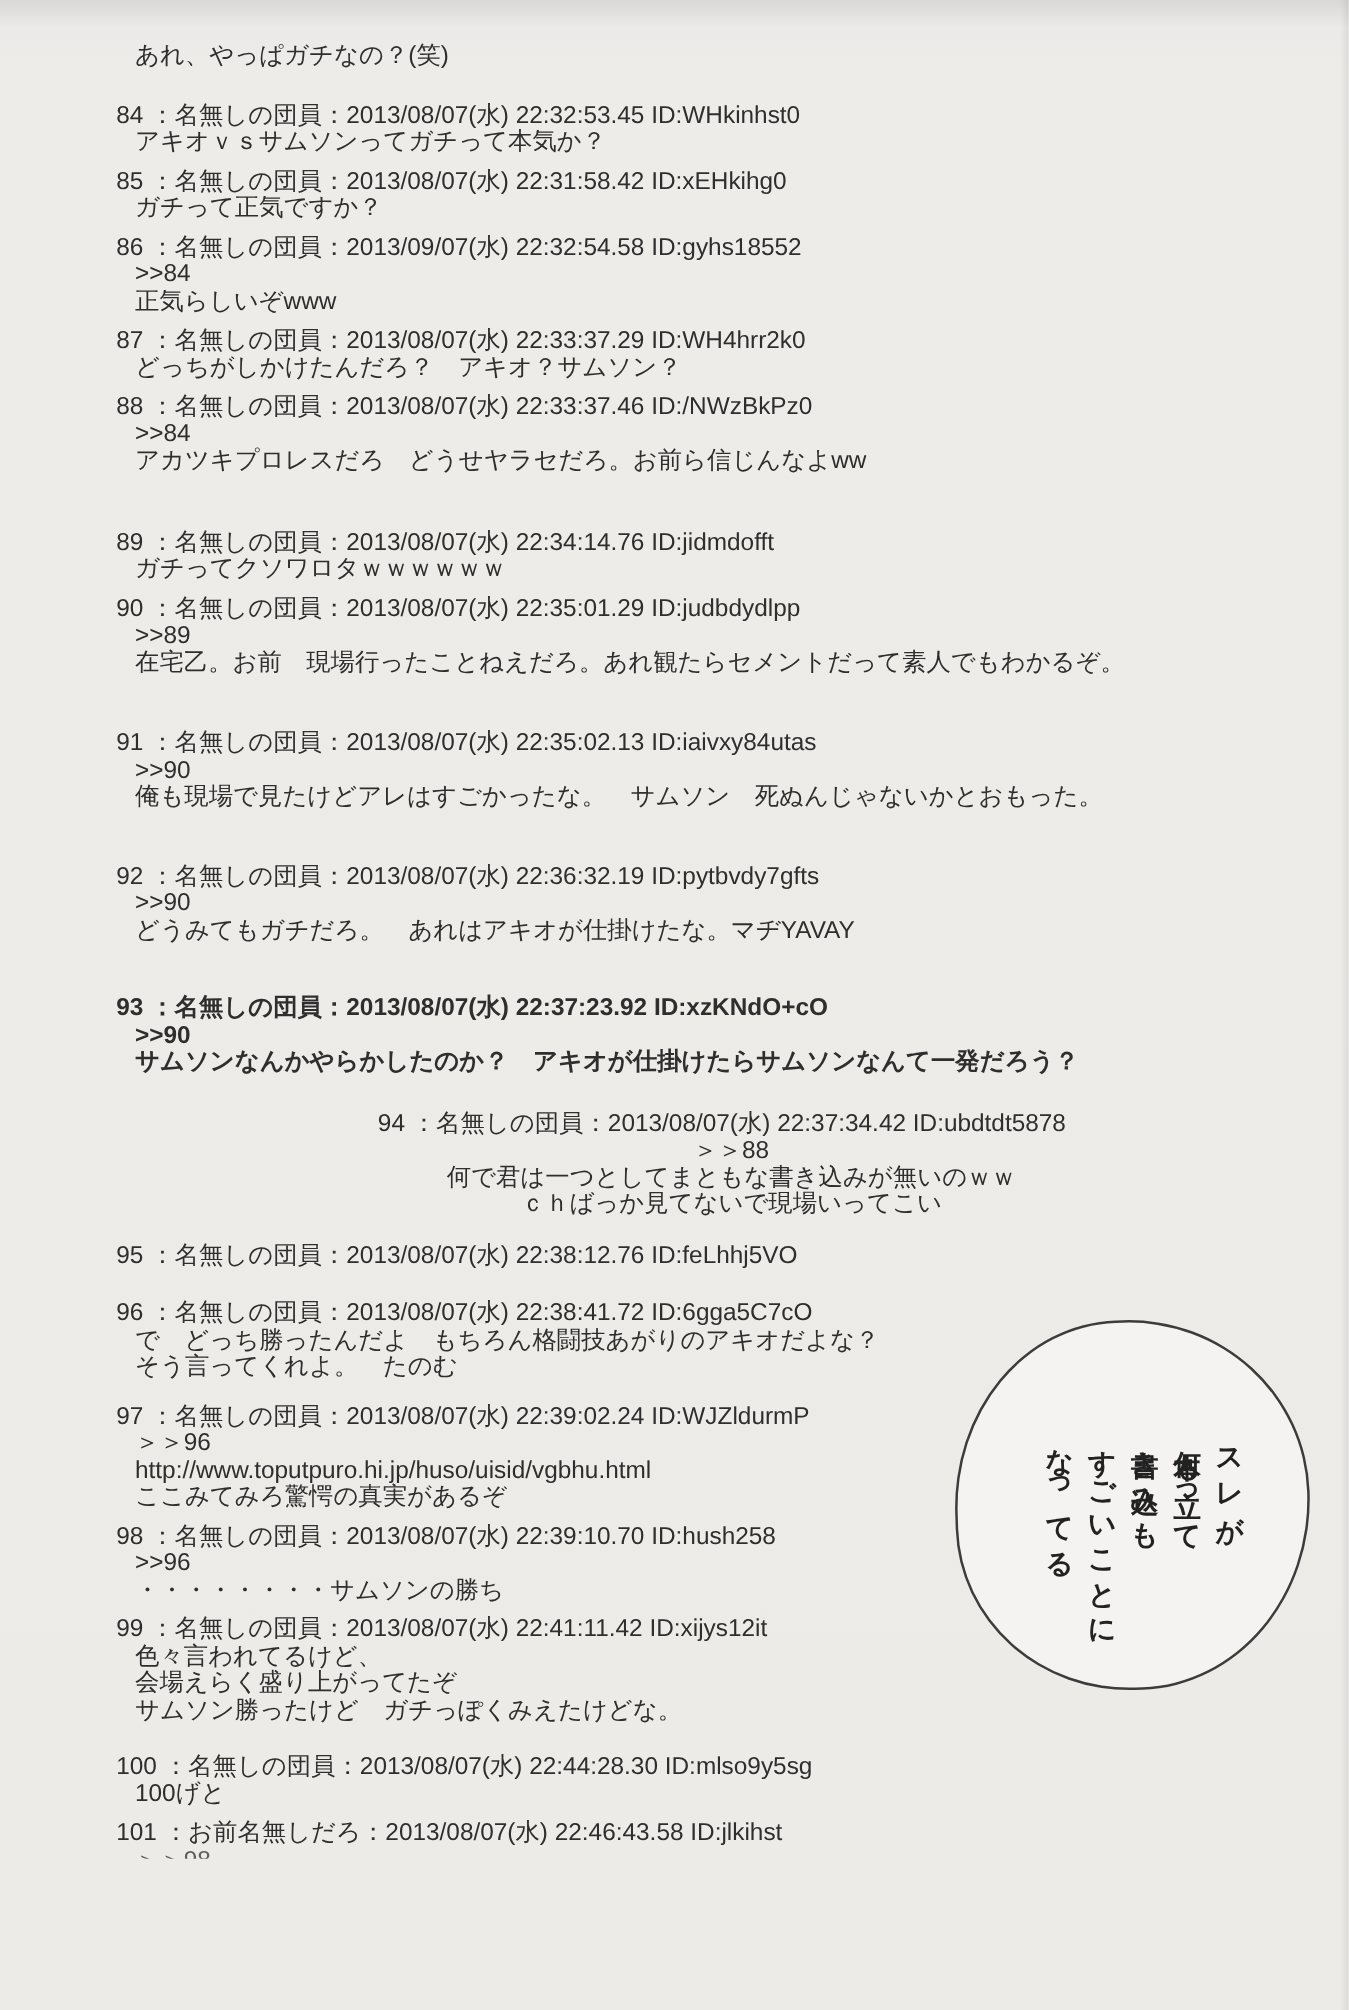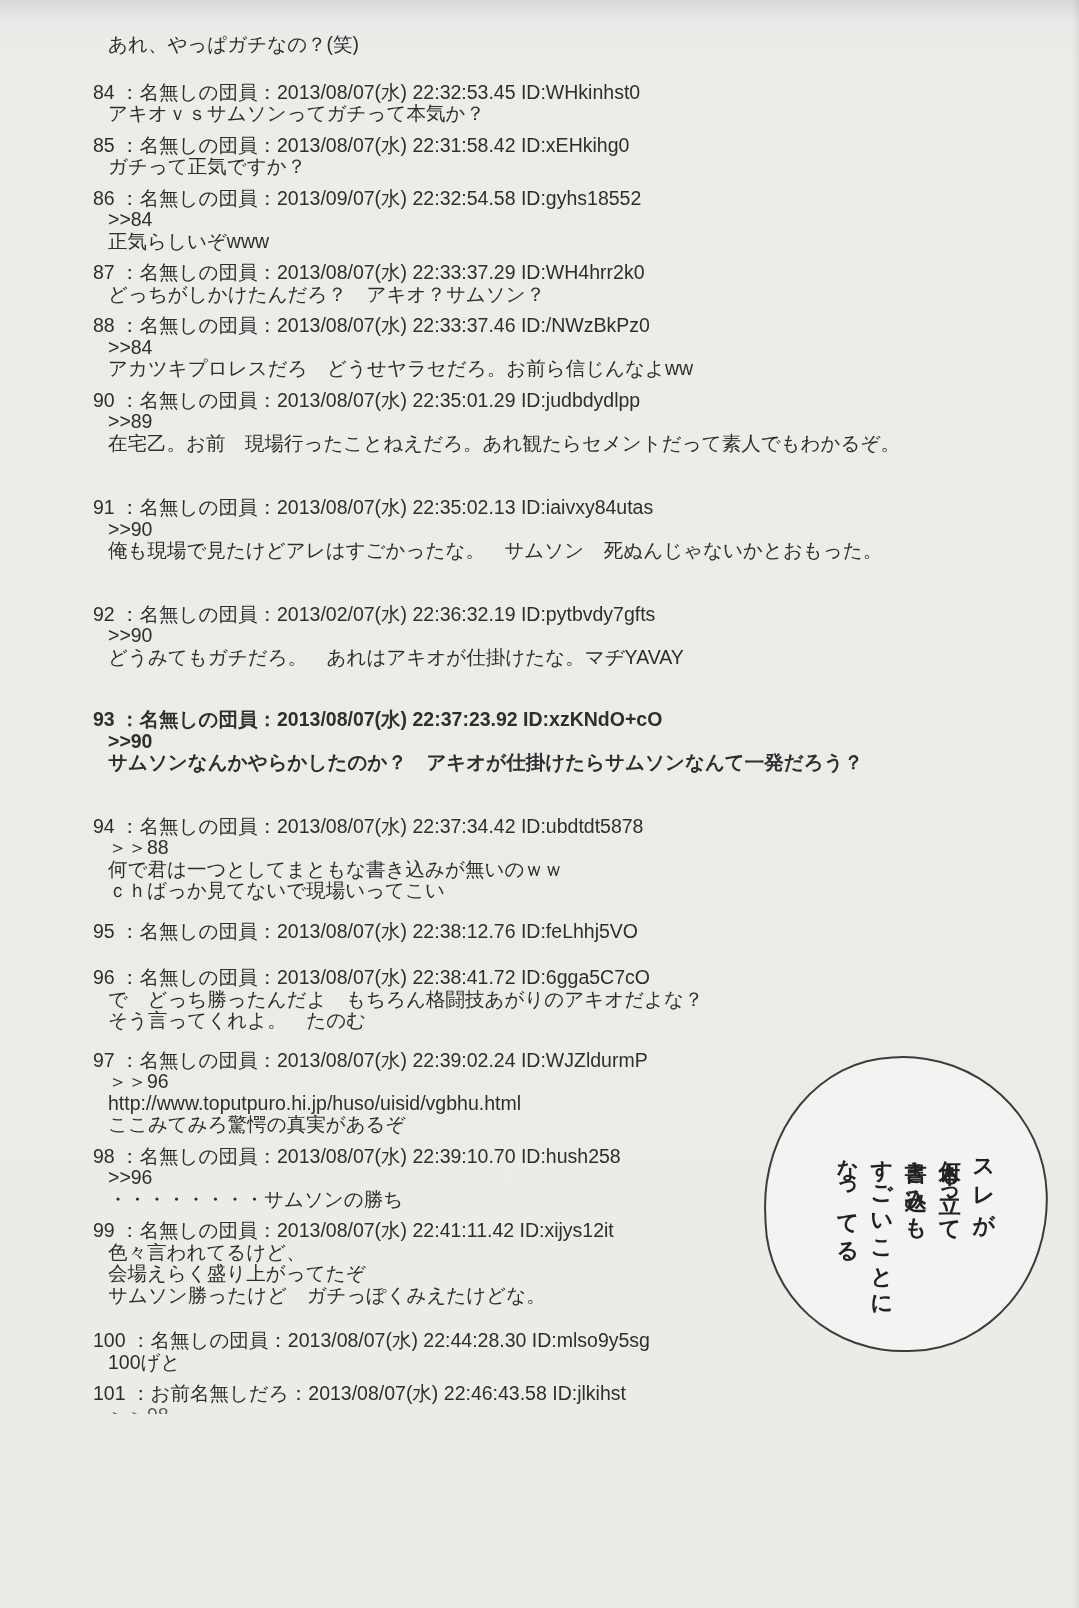--- a/index.html
+++ b/index.html
@@ -46,21 +46,21 @@
   .post-line {
     padding-left: 15px;
     white-space: nowrap;
   }
   
   .post[data-num="84"]  { margin-top: 26px; }
   .post[data-num="89"]  { margin-top: 44px; }
   .post[data-num="91"]  { margin-top: 43px; }
   .post[data-num="92"]  { margin-top: 42px; }
   .post[data-num="93"]  { margin-top: 41px; font-weight: bold; }
-  .post[data-num="94"]  { margin-top: 42px; }
+  .post[data-num="94"]  { margin-top: 28px; text-align: center; }
   .post[data-num="95"]  { margin-top: 19px; }
   .post[data-num="96"]  { margin-top: 25px; }
   .post[data-num="97"]  { margin-top: 18px; }
   .post[data-num="100"] { margin-top: 24px; }
   
   .post[data-num="101"] .post-line {
     height: 9px;
     overflow: hidden;
     opacity: 0.75;
   }
@@ -129,39 +129,45 @@
   </div>
 
   <div class="post" data-num="88">
     <div class="post-header">88 ：名無しの団員：2013/08/07(水) 22:33:37.46 ID:/NWzBkPz0</div>
     <div class="post-body">
           <div class="post-line">&gt;&gt;84</div>
           <div class="post-line">アカツキプロレスだろ　どうせヤラセだろ。お前ら信じんなよww</div>
         </div>
   </div>
 
+  <div class="post" data-num="89">
+    <div class="post-header">89 ：名無しの団員：2013/08/07(水) 22:34:14.76 ID:jidmdofft</div>
+    <div class="post-body">
+          <div class="post-line">ガチってクソワロタｗｗｗｗｗｗ</div>
+        </div>
+  </div>
 
   <div class="post" data-num="90">
     <div class="post-header">90 ：名無しの団員：2013/08/07(水) 22:35:01.29 ID:judbdydlpp</div>
     <div class="post-body">
           <div class="post-line">&gt;&gt;89</div>
           <div class="post-line">在宅乙。お前　現場行ったことねえだろ。あれ観たらセメントだって素人でもわかるぞ。</div>
         </div>
   </div>
 
   <div class="post" data-num="91">
     <div class="post-header">91 ：名無しの団員：2013/08/07(水) 22:35:02.13 ID:iaivxy84utas</div>
     <div class="post-body">
           <div class="post-line">&gt;&gt;90</div>
           <div class="post-line">俺も現場で見たけどアレはすごかったな。　サムソン　死ぬんじゃないかとおもった。</div>
         </div>
   </div>
 
   <div class="post" data-num="92">
-    <div class="post-header">92 ：名無しの団員：2013/02/07(水) 22:36:32.19 ID:pytbvdy7gfts</div>
+    <div class="post-header">92 ：名無しの団員：2013/08/07(水) 22:36:32.19 ID:pytbvdy7gfts</div>
     <div class="post-body">
           <div class="post-line">&gt;&gt;90</div>
           <div class="post-line">どうみてもガチだろ。　あれはアキオが仕掛けたな。マヂYAVAY</div>
         </div>
   </div>
 
   <div class="post" data-num="93">
     <div class="post-header">93 ：名無しの団員：2013/08/07(水) 22:37:23.92 ID:xzKNdO+cO</div>
     <div class="post-body">
           <div class="post-line">&gt;&gt;90</div>

